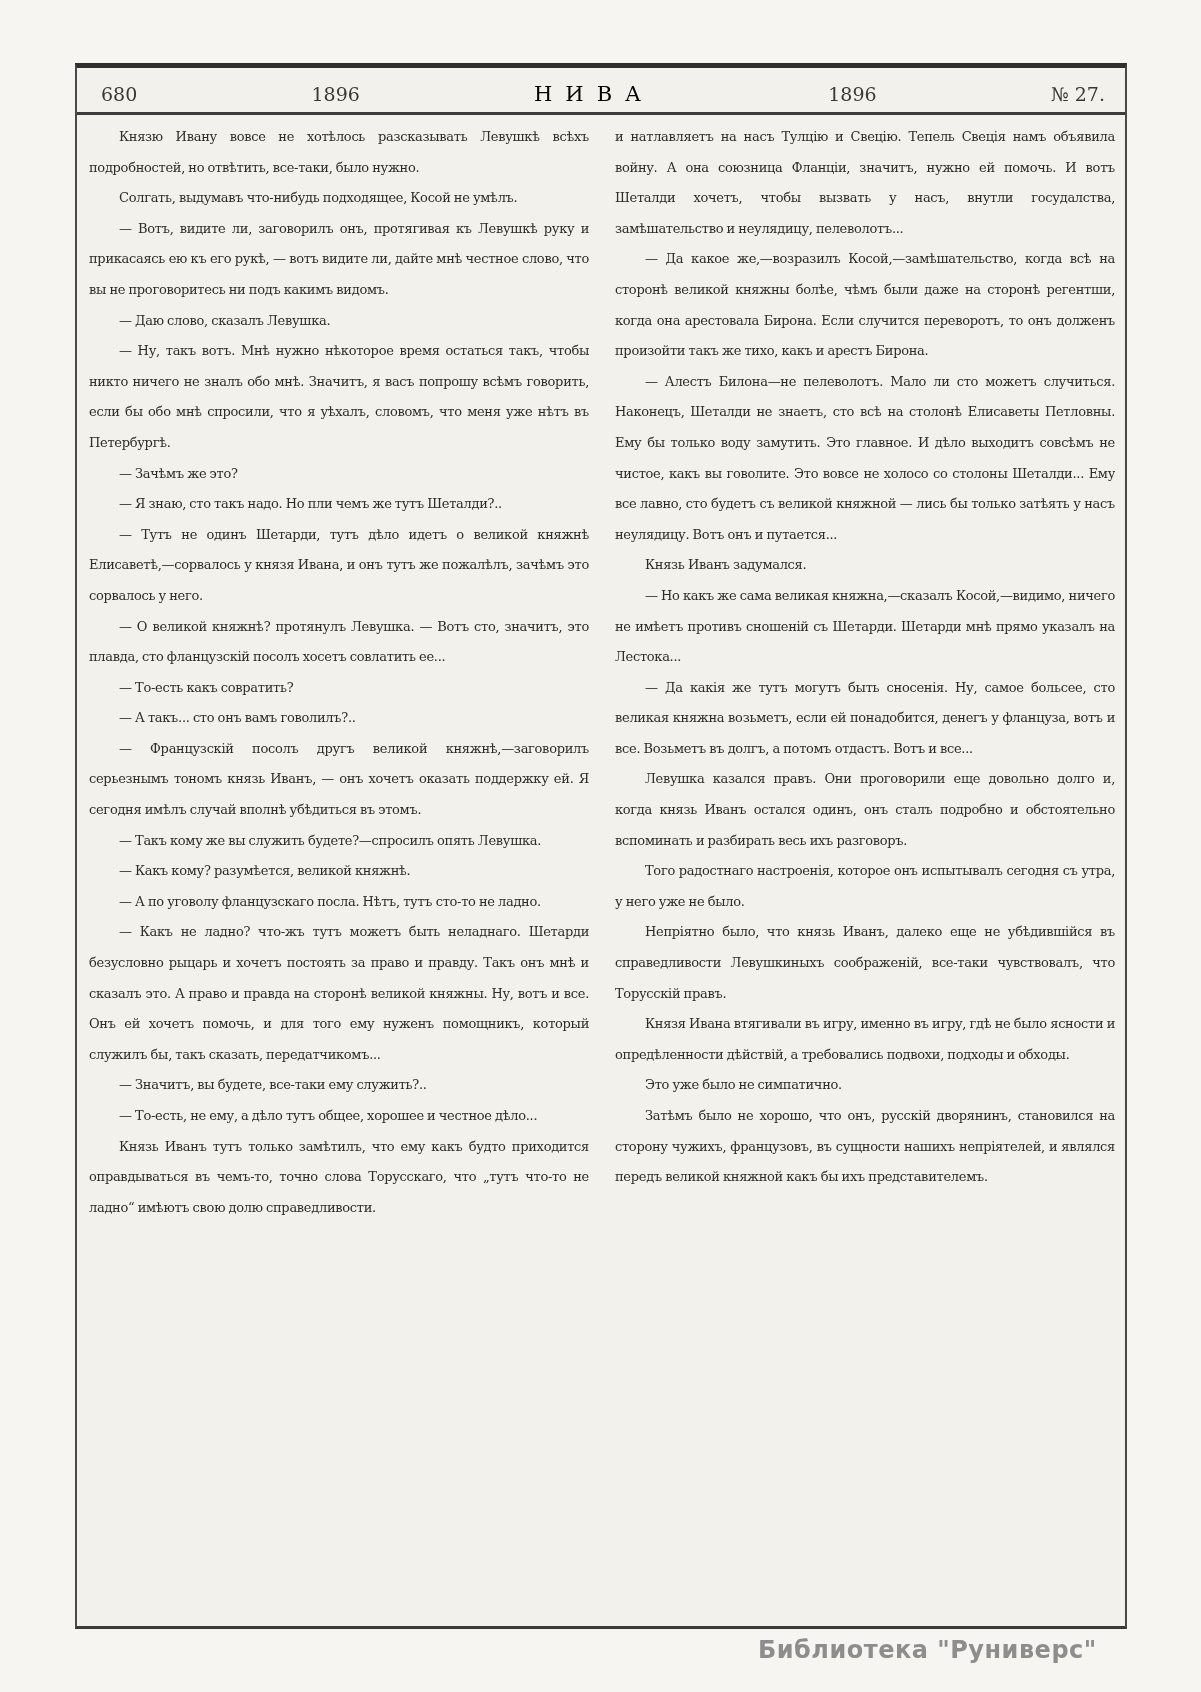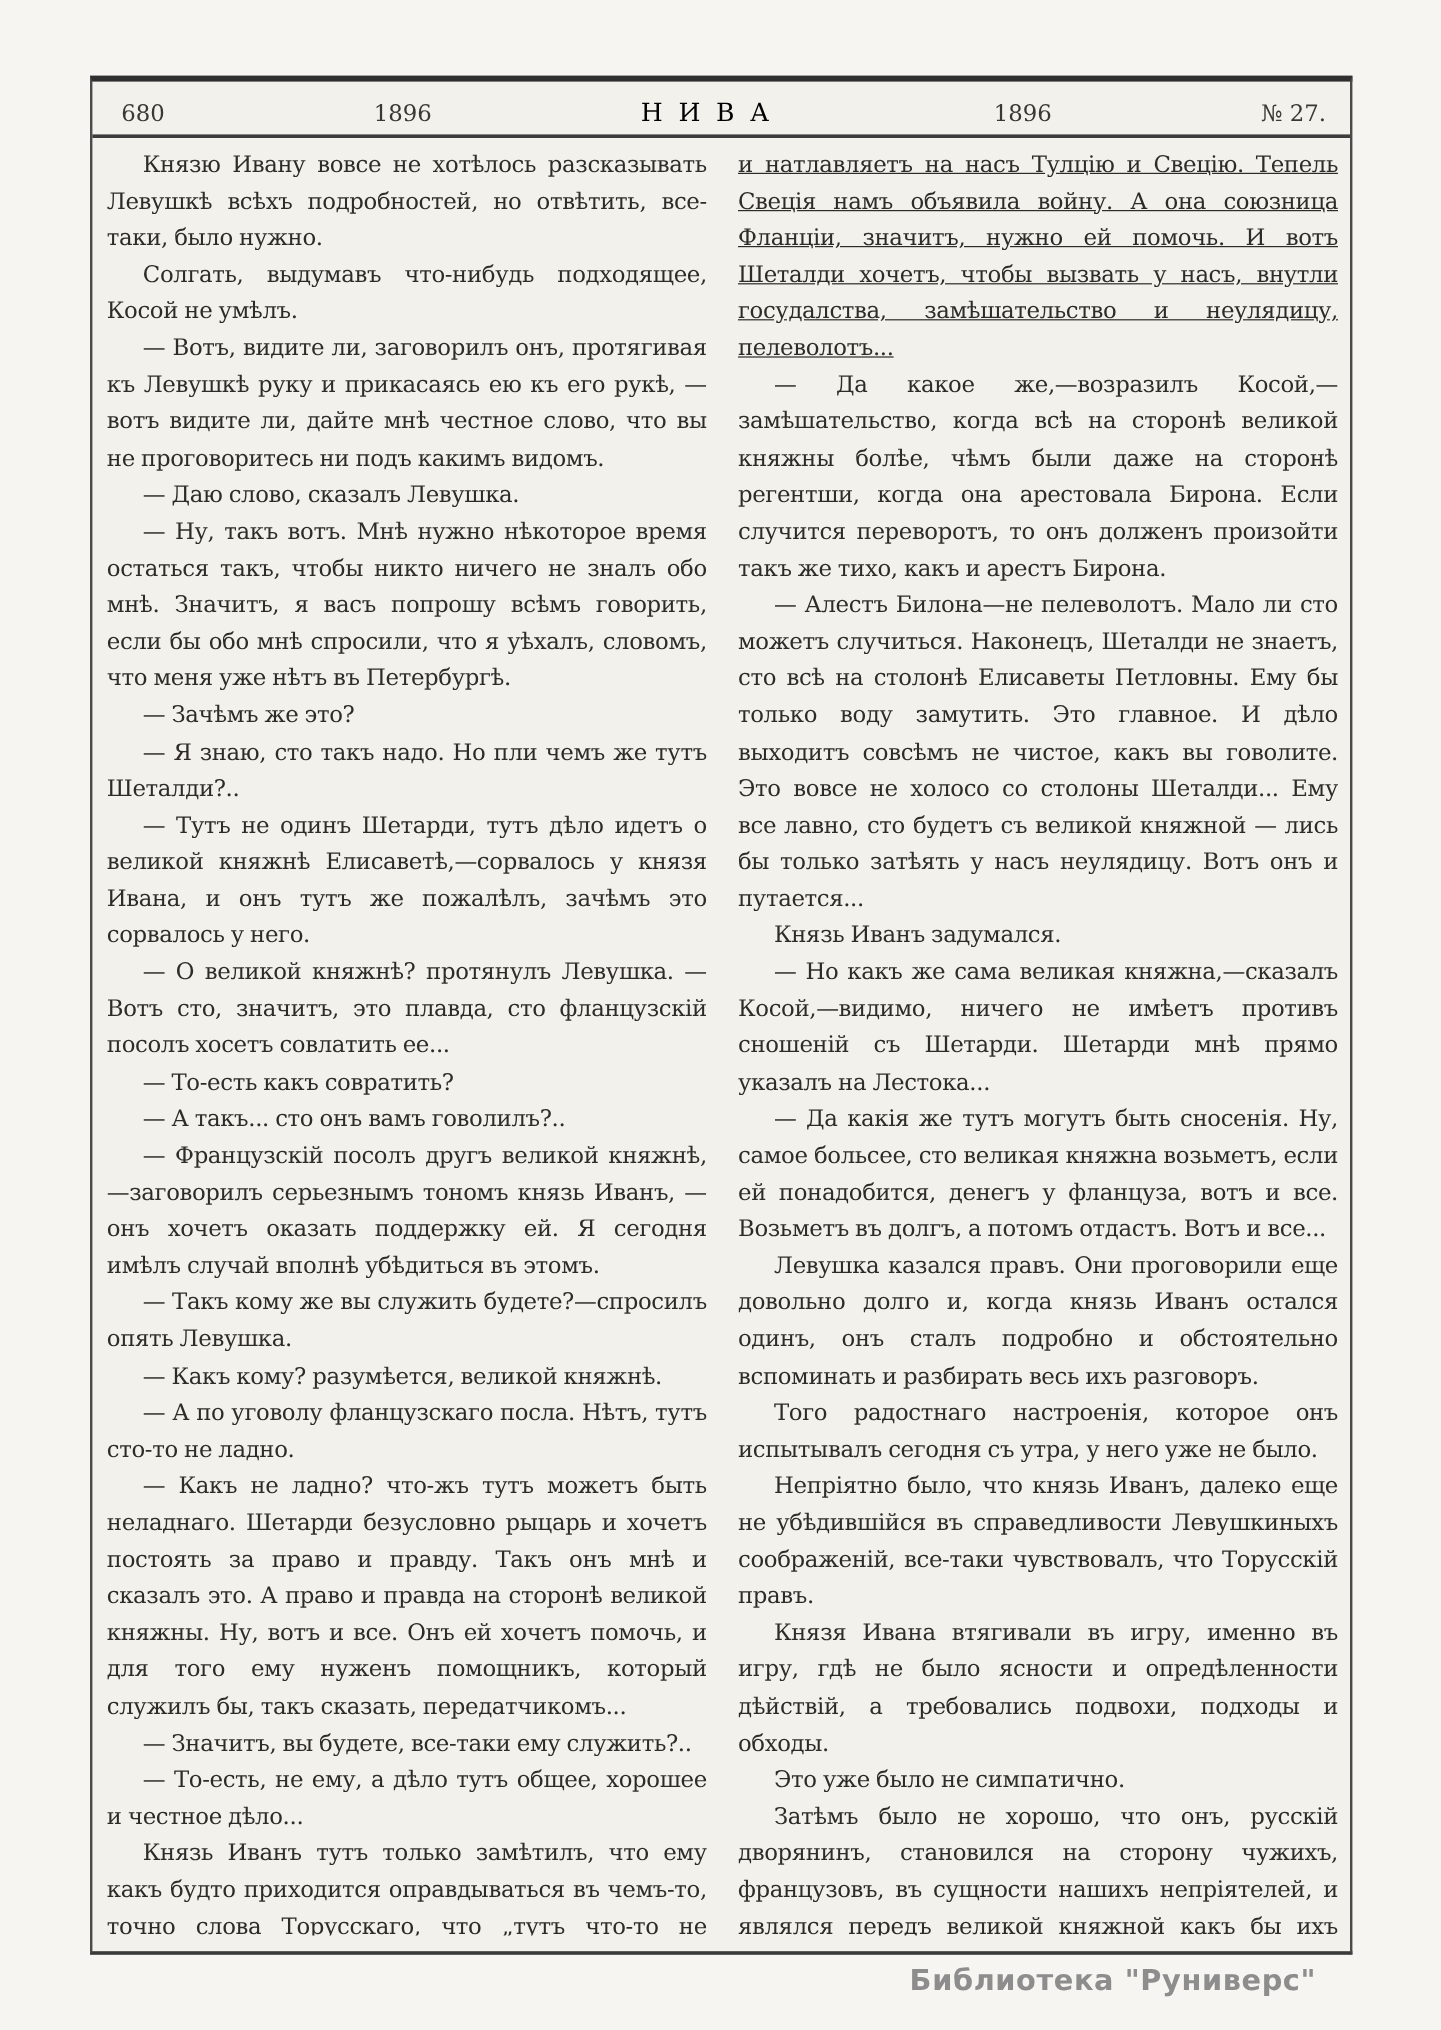--- a/index.html
+++ b/index.html
@@ -31,26 +31,26 @@
   .columns{
     display:flex;gap:26px;
     padding:7px 10px 0 12px;
     height:calc(100% - 60px);
     box-sizing:border-box;
     overflow:hidden;
   }
   .col{flex:1;min-width:0;overflow:hidden;text-align:justify;}
   .para{
     margin:0;
-    font-size:19px;line-height:30.6px;
+    font-size:13px;line-height:30.6px;
     letter-spacing:-0.3px;word-spacing:-0.5px;
     text-indent:30px;
     text-align:justify;
   }
-  .para.cont{text-indent:0;text-decoration:underline;}
+  .para.cont{text-indent:0;}
   .watermark{
     position:absolute;left:758px;top:1636px;
     font-family:"DejaVu Sans", sans-serif;
     font-weight:bold;font-size:24px;color:#8d8d8d;
     letter-spacing:0.5px;
   }
 </style>
 </head>
 <body>
 

